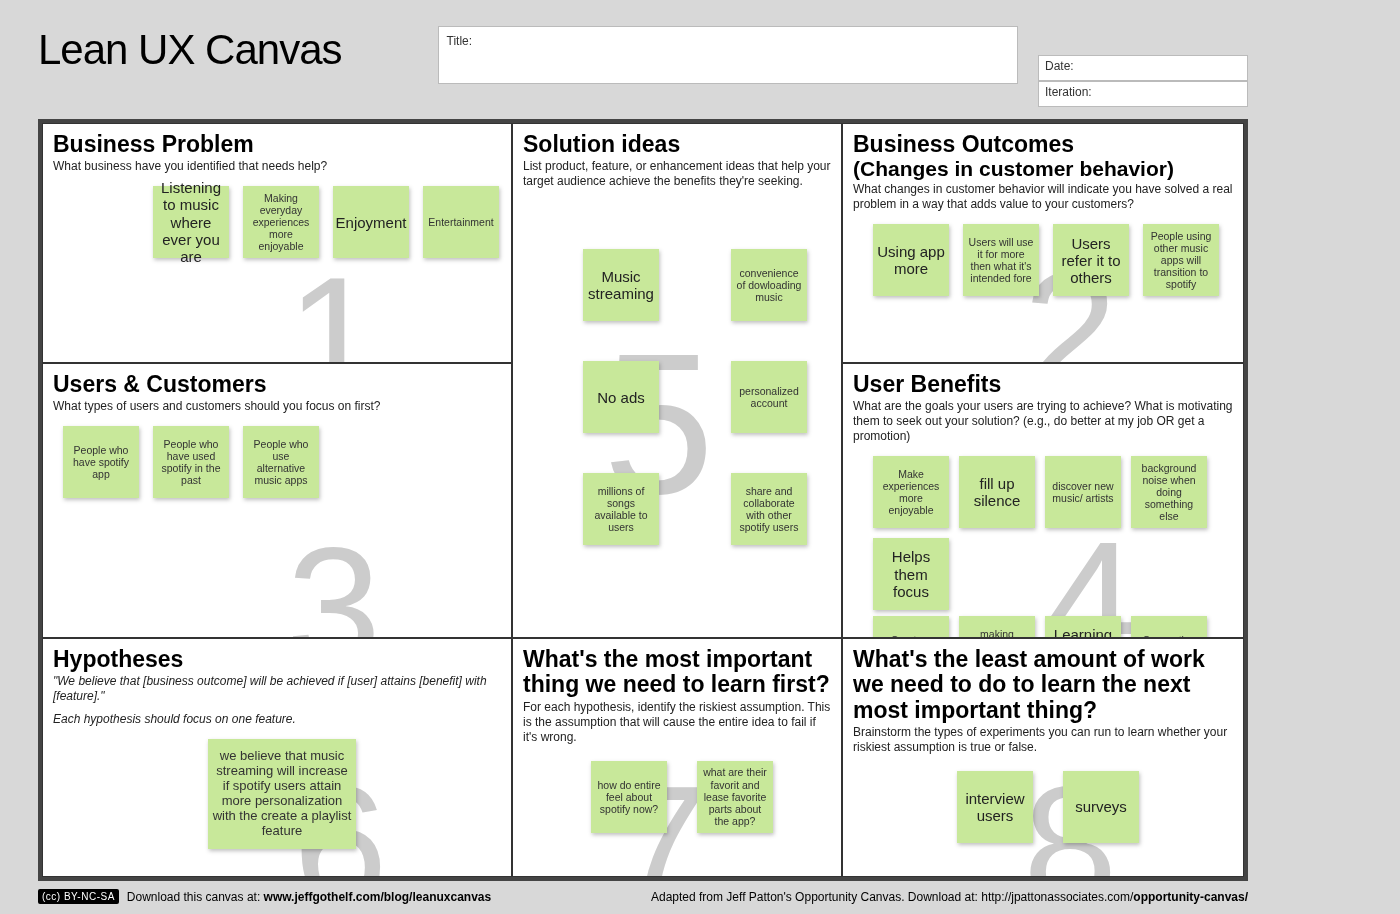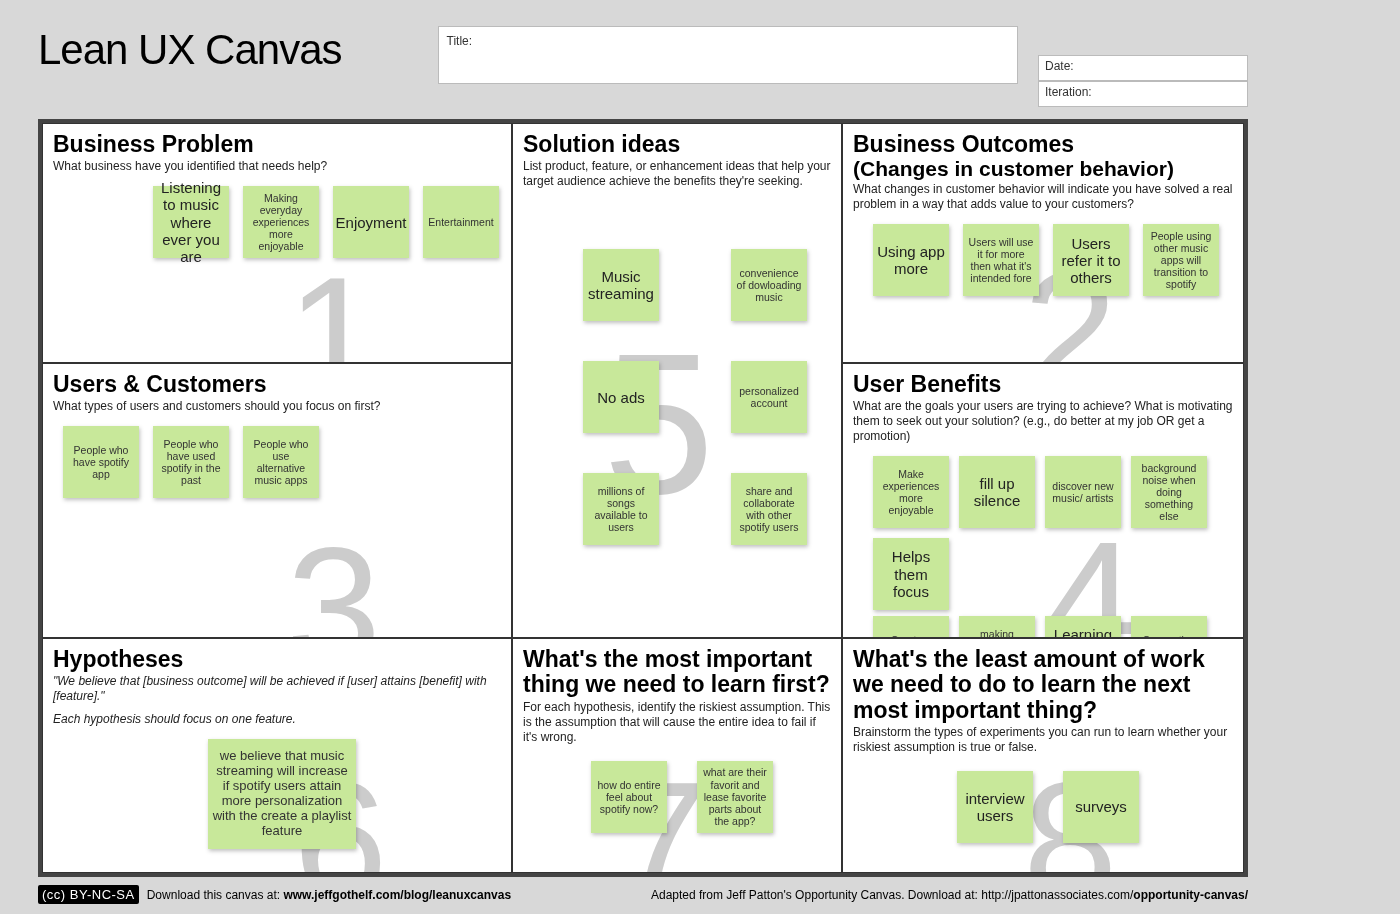--- a/index.html
+++ b/index.html
@@ -30,21 +30,21 @@
   .c6 { grid-column: 1; grid-row: 3; }
   .c7 { grid-column: 2; grid-row: 3; }
   .c8 { grid-column: 3; grid-row: 3; }
   .notes { position: relative; z-index: 1; display: flex; flex-wrap: wrap; gap: 10px 14px; margin-top: 12px; padding-left: 10px; align-content: flex-start; }
   .note { background: #c8e89a; width: 76px; height: 72px; padding: 6px 4px; font-size: 10.5px; color: #333;
           display: flex; align-items: center; justify-content: center; text-align: center;
           box-shadow: 1px 2px 4px rgba(0,0,0,0.25); line-height: 1.15; }
   .note.big { font-size: 15px; font-weight: 400; color: #222; }
   .note.wide { width: 148px; height: 110px; font-size: 13px; }
   .footer { display: flex; align-items: center; padding: 2px 20px 2px 30px; font-size: 12px; color: #000; gap: 8px; }
-  .cc { background: #000; color: #fff; font-size: 13px; padding: 2px 4px; border-radius: 2px; letter-spacing: 0.5px; }
+  .cc { background: #000; color: #fff; font-size: 10px; padding: 2px 4px; border-radius: 2px; letter-spacing: 0.5px; }
   .footer .spacer { flex: 1; }
   .footer b { font-weight: 700; }
   
   .c1 .bignum { right: 130px; bottom: -60px; }
   .c2 .bignum { left: 180px; bottom: -55px; }
   .c3 .bignum { right: 130px; bottom: -55px; }
   .c4 .bignum { left: 200px; bottom: -50px; }
   .c5 .bignum { left: 90px; top: 200px; font-size: 200px; }
   .c6 .bignum { left: 250px; bottom: -55px; }
   .c7 .bignum { left: 100px; bottom: -55px; }

